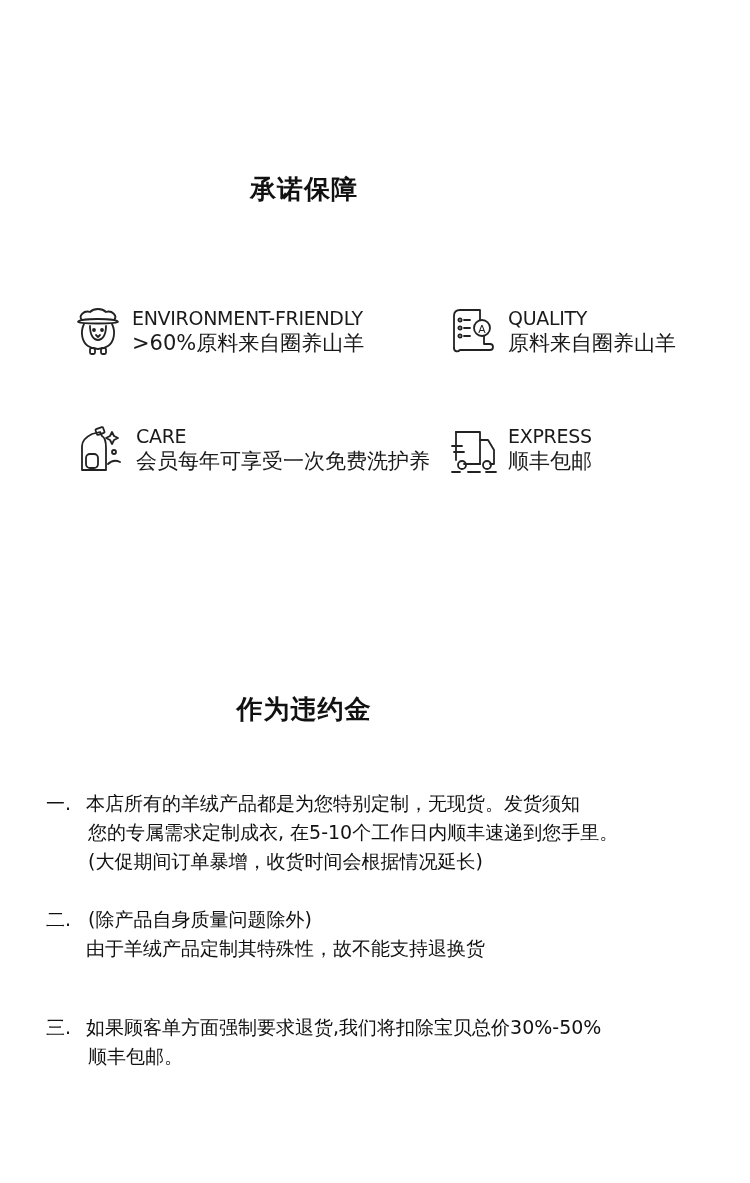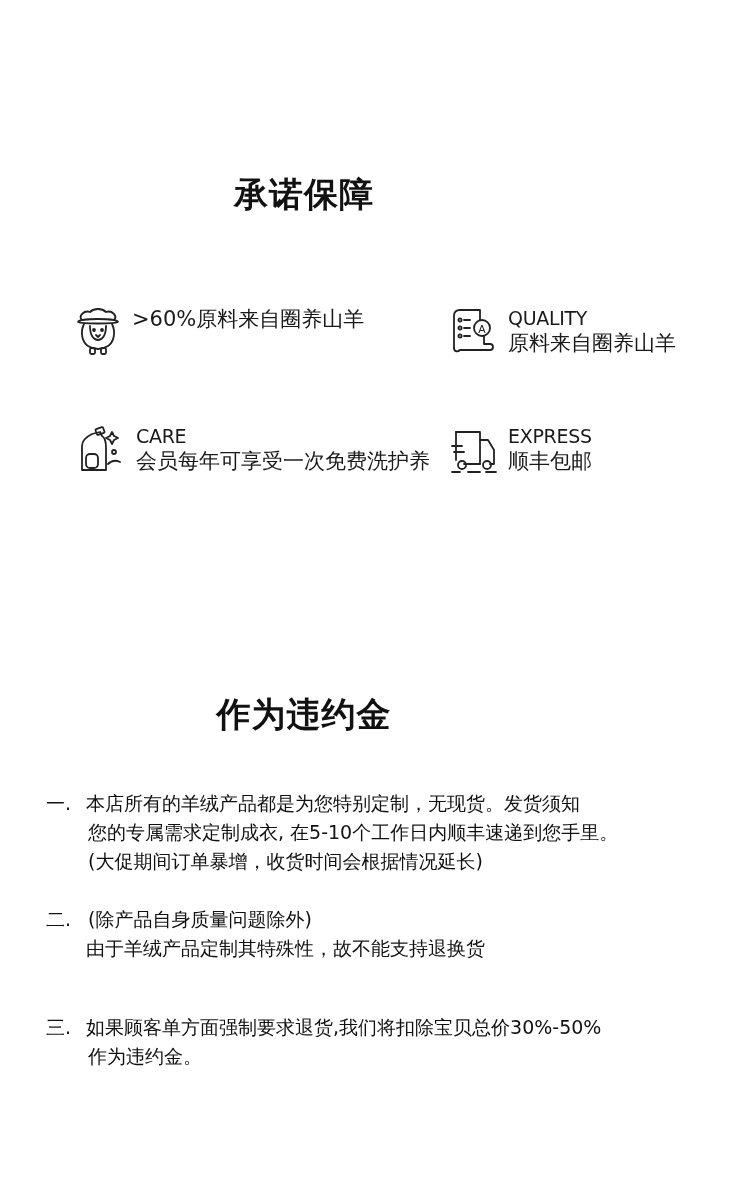--- a/index.html
+++ b/index.html
@@ -1,21 +1,21 @@
 <!DOCTYPE html>
 <html><head>
 <meta charset="utf-8">
 <style>
   * { margin: 0; padding: 0; box-sizing: border-box; }
   html, body { width: 750px; height: 1183px; background: #ffffff; }
   body { font-family: "DejaVu Sans", "Liberation Sans", sans-serif; color: #111; position: relative; overflow: hidden; }
 
   .section-title {
     position: absolute; left: 0; width: 608px; text-align: center;
-    font-size: 34px; font-weight: bold; color: #111; letter-spacing: 1px;
+    font-size: 26px; font-weight: bold; color: #111; letter-spacing: 1px;
   }
   #title-promise { top: 172px; }
   #title-shipping { top: 692px; }
 
   .feature { position: absolute; display: flex; align-items: flex-start; }
   .feature .icon { width: 48px; height: 52px; flex: 0 0 auto; }
   .feature .text { margin-left: 10px; }
   .feature .en { font-size: 19px; color: #1a1a1a; line-height: 24px; letter-spacing: -0.3px; }
   .feature .cn { font-size: 21px; color: #1a1a1a; line-height: 26px; }
 
@@ -46,20 +46,21 @@
       <path d="M10 18 C6 26 8 36 14 40 C20 44 28 44 34 40 C40 36 42 26 38 18"></path>
       <path d="M16 20 C16 30 20 34 24 34 C28 34 32 30 32 20"></path>
       <circle cx="20" cy="24" r="1" fill="#222"></circle>
       <circle cx="28" cy="24" r="1" fill="#222"></circle>
       <path d="M22 29 L24 31 L26 29"></path>
       <rect x="16" y="42" width="5" height="6" rx="1.5"></rect>
       <rect x="27" y="42" width="5" height="6" rx="1.5"></rect>
     </svg>
   </span>
   <div class="text">
+    <div class="en">ENVIRONMENT-FRIENDLY</div>
     <div class="cn">&gt;60%原料来自圈养山羊</div>
   </div>
 </div>
 
 <div class="feature" id="feat-quality">
   <span class="icon">
     <svg width="48" height="52" viewBox="0 0 48 52" fill="none" stroke="#222" stroke-width="1.8" stroke-linecap="round" stroke-linejoin="round">
       <path d="M10 4 L30 4 L30 14"></path>
       <path d="M10 4 C6 4 4 6 4 10 L4 42"></path>
       <path d="M4 42 C4 46 8 46 10 44 L40 44 C44 44 44 38 40 38 L34 38 L34 30"></path>
@@ -129,14 +130,14 @@
 
 <div class="notice" id="notice-2">
   <span class="num">二.</span>
   <span class="line cont">(除产品自身质量问题除外)</span>
   <span class="line">由于羊绒产品定制其特殊性，故不能支持退换货</span>
 </div>
 
 <div class="notice" id="notice-3">
   <span class="num">三.</span>
   <span class="line">如果顾客单方面强制要求退货,我们将扣除宝贝总价30%-50%</span>
-  <span class="line cont">作为违约金。</span>
+  <span class="line cont">顺丰包邮。</span>
 </div>
 
 </body></html>

